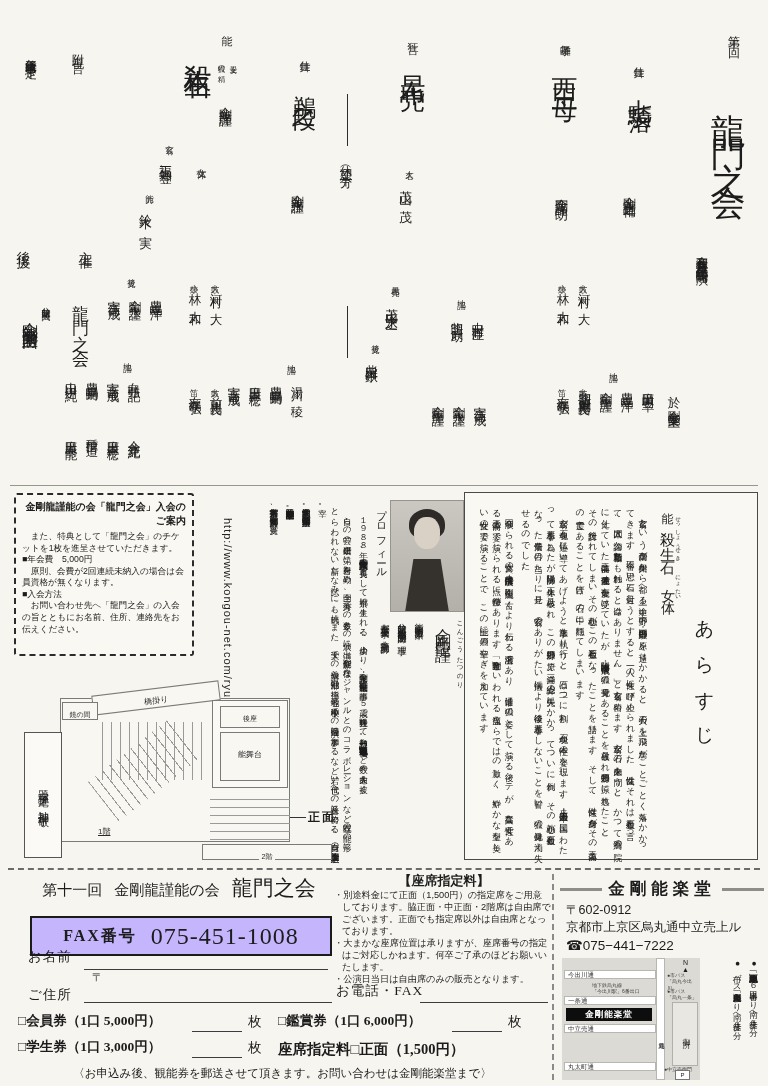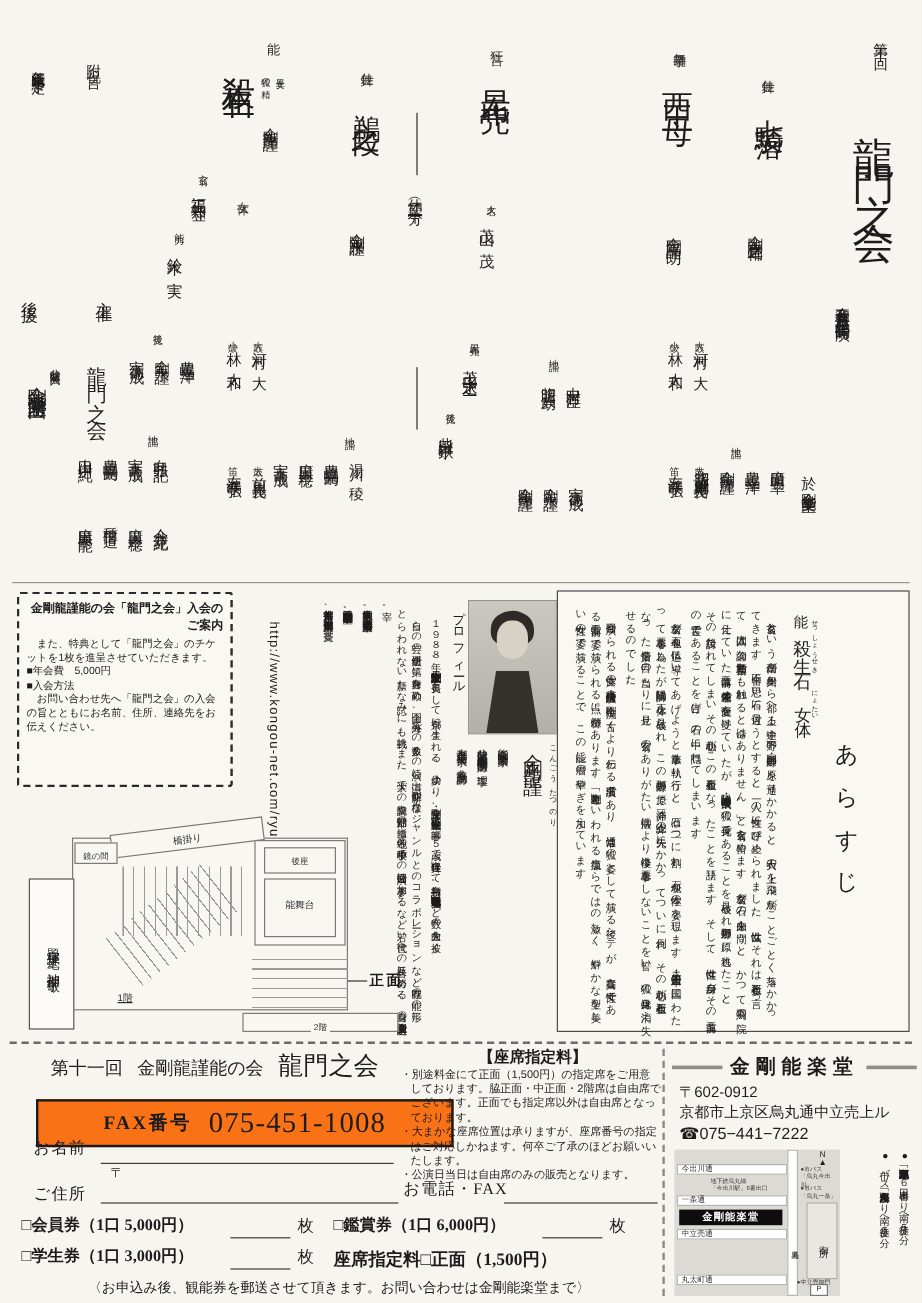--- a/index.html
+++ b/index.html
@@ -29,21 +29,21 @@
   
   .chart-stripe-v{background:repeating-linear-gradient(90deg,#9a9a9a 0 1px,transparent 1px 9px);}
   .chart-stripe-h{background:repeating-linear-gradient(0deg,#9a9a9a 0 1px,transparent 1px 8px);}
   .cbox{border:1px solid #7a7a76;background:#f8f7f2;box-sizing:border-box;}
   .clabel{font-size:7px;font-family:"Liberation Sans","DejaVu Sans",sans-serif;color:#2a2a2a;}
   
   .dash-h{position:absolute;left:8px;right:8px;top:868px;border-top:2px dashed #6b6b6b;}
   .dash-v{position:absolute;left:552px;top:874px;height:206px;border-left:2px dashed #8a8a8a;}
   .fline{position:absolute;border-bottom:1px solid #3c3c3c;height:1px;}
   .ticket{font-family:Liberation Serif, serif;font-weight:600;font-size:13.5px;letter-spacing:0;}
-  .faxbox{position:absolute;left:30px;top:916px;width:348px;height:40px;border:2px solid #1b1b1b;display:flex;align-items:center;justify-content:center;gap:14px;background:#f97316;box-sizing:border-box;}
+  .faxbox{position:absolute;left:30px;top:916px;width:302px;height:40px;border:2px solid #1b1b1b;display:flex;align-items:center;justify-content:center;gap:14px;background:#c4b5fd;box-sizing:border-box;}
   .hline{flex:1;height:3px;background:#8f8d88;}
   
   .map{position:absolute;left:562px;top:958px;width:138px;height:122px;background:#dcdad4;overflow:hidden;}
   .street{position:absolute;background:#ffffff;border:1px solid #b8b6b0;box-sizing:border-box;font-size:6.5px;line-height:8px;padding-left:3px;font-family:"Liberation Sans","DejaVu Sans",sans-serif;color:#333;}
   .tinyl{position:absolute;font-size:5px;line-height:1.25;color:#3a3a3a;font-family:"Liberation Sans","DejaVu Sans",sans-serif;}
 </style>
 </head>
 <body>
 
 <div class="page">
@@ -182,20 +182,21 @@
   <div class="abs v" style="right:716px;top:300px;font-size:9px;letter-spacing:1px;">公益財団法人</div>
   <div class="abs v" style="right:728px;top:310px;font-size:16px;letter-spacing:2px;">金剛能楽堂財団</div>
 
   <div class="sep"></div>
 
   <div class="mbox san">
     <h4>金剛龍謹能の会「龍門之会」入会のご案内</h4>
     <div>
         <div class="m-line">　また、特典として「龍門之会」のチケットを1枚を進呈させていただきます。</div>
         <div class="m-line">■年会費　5,000円</div>
+        <div class="m-line">　原則、会費が2回連続未納入の場合は会員資格が無くなります。</div>
         <div class="m-line">■入会方法</div>
         <div class="m-line">　お問い合わせ先へ「龍門之会」の入会の旨とともにお名前、住所、連絡先をお伝えください。</div>
       </div>
   </div>
 
   <div class="abs v san" style="left:222px;top:518px;font-size:11px;letter-spacing:1px;color:#222;">http://www.kongou-net.com/ryumonnokai/</div>
 
   <div class="abs vflow" style="left:240px;top:502px;width:148px;height:350px;">
     <p style="font-size:10.5px;letter-spacing:2px;">プロフィール</p>
     <p class="indent" style="font-size:8.5px;line-height:1.45;">１９８８年、金剛流二十六世宗家金剛永謹の長男として京都に生まれる。幼少より、父・金剛永謹、祖父・二世金剛巌に師事。５歳で仕舞「猩々」にて初舞台。以後「石橋」「鷺」「翁」「乱」「道成寺」「望月」「安宅」など数々の大曲を披く。</p>

